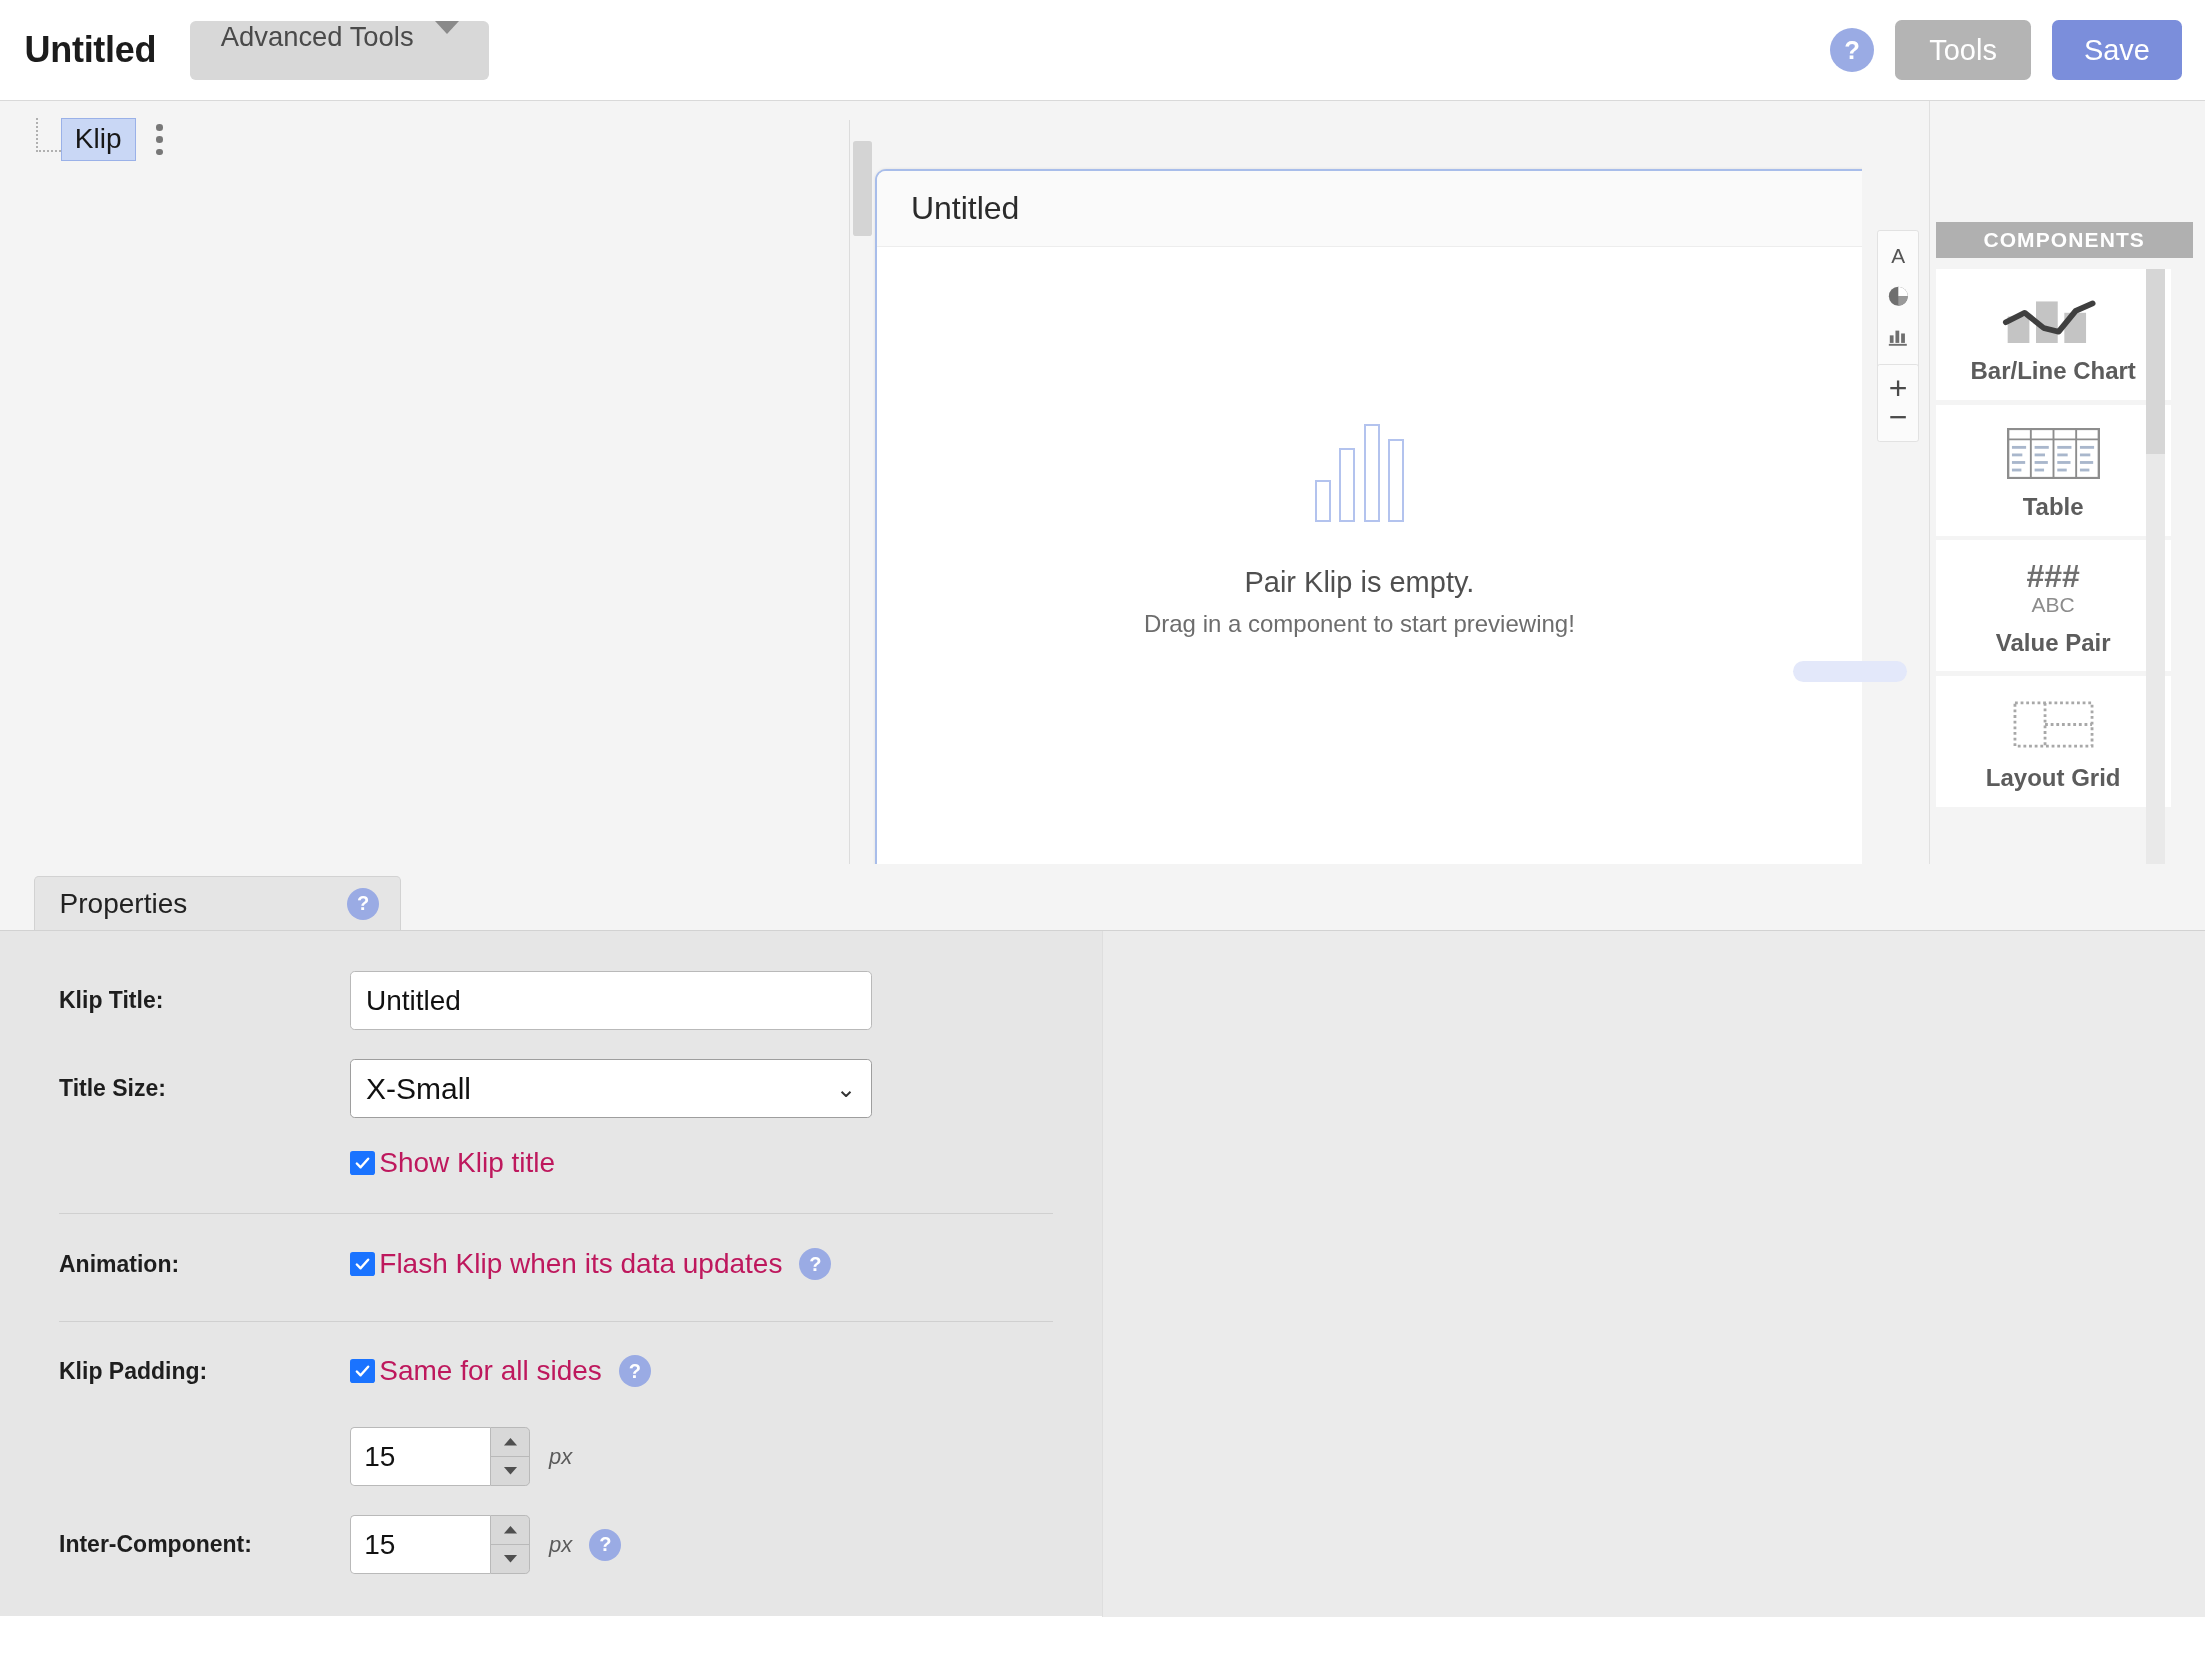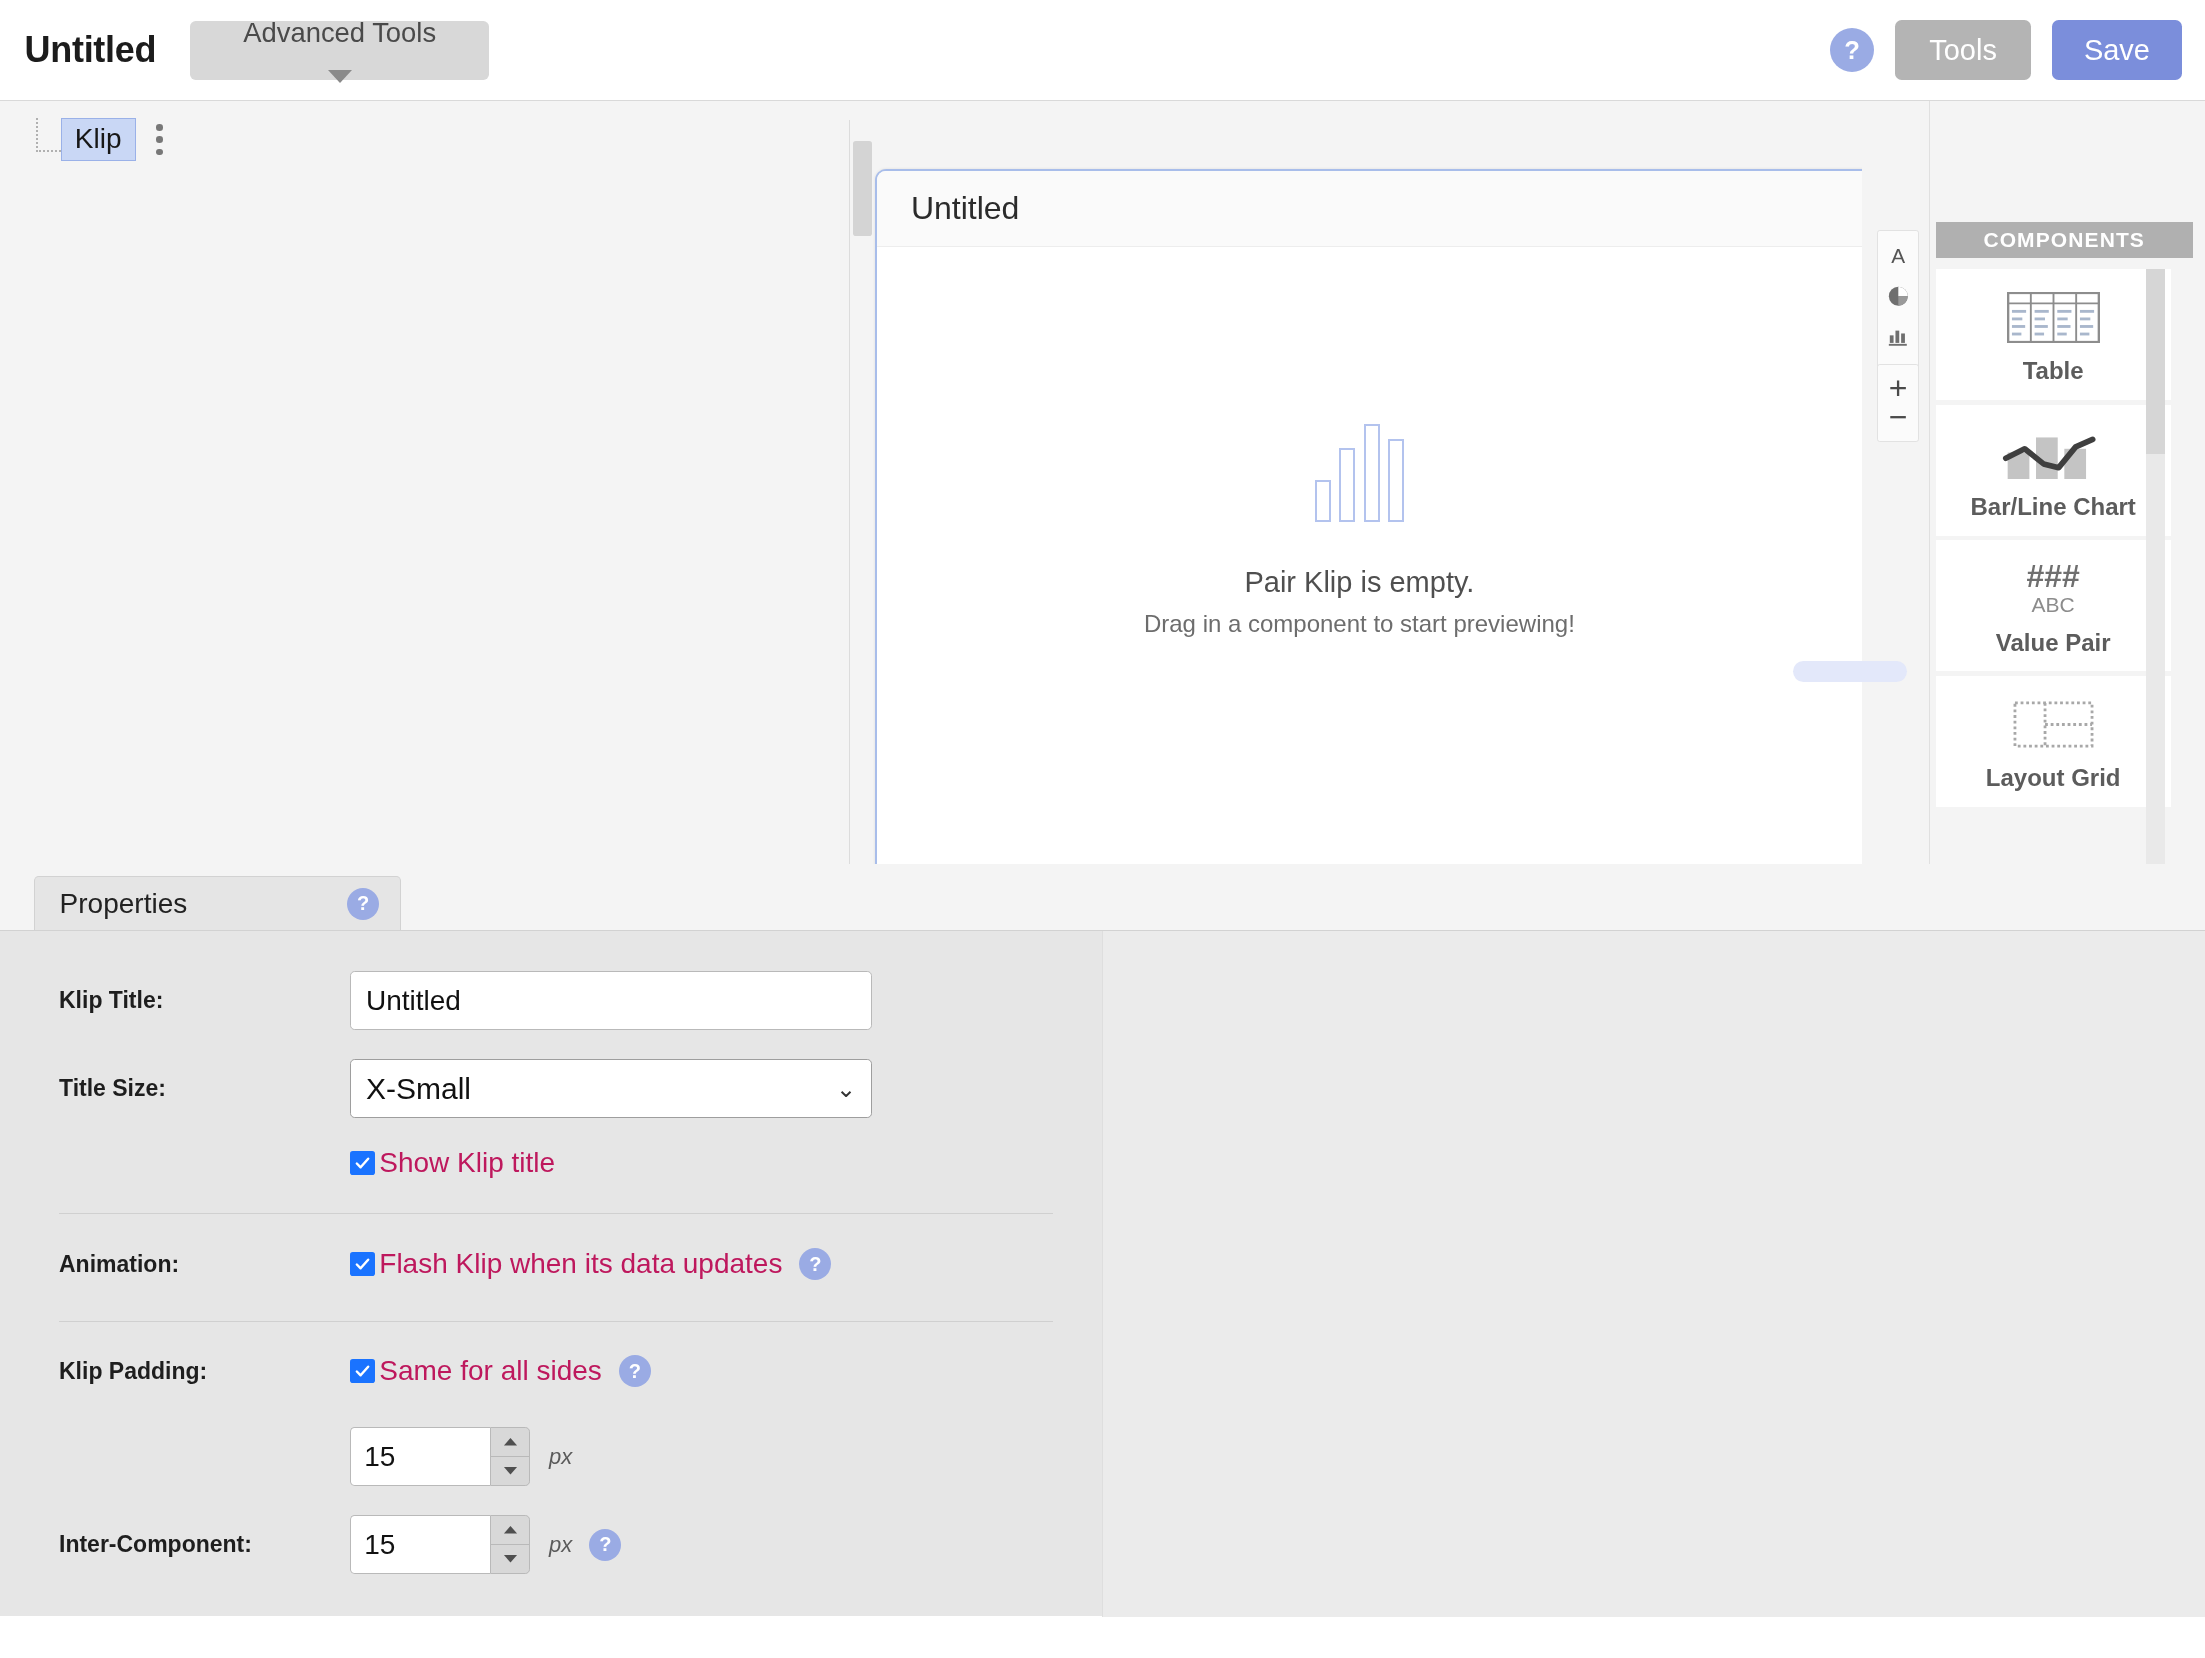--- a/index.html
+++ b/index.html
@@ -16,22 +16,22 @@
     background: #ffffff; border-bottom: 0.9px solid #d9d9d9;
     display: flex; align-items: center;
   }
   .app-title {
     font-size: 36px; font-weight: bold; color: #1c1c1c;
     margin-left: 24.6px; letter-spacing: -0.3px;
   }
   .adv-tools {
     margin-left: 34px; height: 59px; min-width: 299px;
     background: #d8d8d8; border: none; border-radius: 5.7px;
-    display: flex; align-items: center; justify-content: center;
-    gap: 21px; padding: 0 26.5px; cursor: pointer; flex-direction: column;
+    display: flex; justify-content: center;
+    gap: 21px; padding: 0 26.5px; cursor: pointer;
   }
   .adv-tools .lbl { font-size: 27.4px; color: #4a4a4a; }
   .caret-down {
     width: 0; height: 0; border-left: 12.3px solid transparent;
     border-right: 12.3px solid transparent; border-top: 13.2px solid #8a8a8a;
   }
   .topbar-right {
     margin-left: auto; display: flex; align-items: center;
     gap: 21px; margin-right: 23px;
   }
@@ -346,20 +346,32 @@
   </div>
 
   <div class="zoomtool">
     <span class="zb">+</span>
     <span class="zb">−</span>
   </div>
 
   <div class="components">
     <div class="comp-header">COMPONENTS</div>
     <div class="comp-list">
+
+      <div class="comp-card">
+        <div class="comp-icon">
+          <svg width="102" height="55" viewBox="0 0 108 58">
+            <rect x="6" y="28" width="23" height="28" fill="#c4c4c4"></rect>
+            <rect x="36" y="12" width="23" height="44" fill="#c4c4c4"></rect>
+            <rect x="66" y="24" width="23" height="32" fill="#c4c4c4"></rect>
+            <polyline points="4,34 24,24 44,40 60,44 78,22 96,14" fill="none" stroke="#3f3f3f" stroke-width="6" stroke-linejoin="round" stroke-linecap="round"></polyline>
+          </svg>
+        </div>
+        <div class="comp-label">Bar/Line Chart</div>
+      </div>
 
       <div class="comp-card">
         <div class="comp-icon">
           <svg width="93" height="51" viewBox="0 0 98 54">
             <rect x="1" y="1" width="96" height="52" fill="#ffffff" stroke="#8d8d8d" stroke-width="2.5"></rect>
             <line x1="1" y1="12" x2="97" y2="12" stroke="#8d8d8d" stroke-width="2"></line>
             <line x1="25" y1="1" x2="25" y2="53" stroke="#8d8d8d" stroke-width="2"></line>
             <line x1="49" y1="1" x2="49" y2="53" stroke="#8d8d8d" stroke-width="2"></line>
             <line x1="73" y1="1" x2="73" y2="53" stroke="#8d8d8d" stroke-width="2"></line>
             <g fill="#a9b7cc">
@@ -378,32 +390,20 @@
               <rect x="77" y="19" width="15" height="3"></rect>
                 <rect x="77" y="27" width="11" height="3"></rect>
                 <rect x="77" y="35" width="14" height="3"></rect>
                 <rect x="77" y="43" width="10" height="3"></rect>
             </g>
           </svg>
         </div>
         <div class="comp-label">Table</div>
       </div>
 
-      <div class="comp-card">
-        <div class="comp-icon">
-          <svg width="102" height="55" viewBox="0 0 108 58">
-            <rect x="6" y="28" width="23" height="28" fill="#c4c4c4"></rect>
-            <rect x="36" y="12" width="23" height="44" fill="#c4c4c4"></rect>
-            <rect x="66" y="24" width="23" height="32" fill="#c4c4c4"></rect>
-            <polyline points="4,34 24,24 44,40 60,44 78,22 96,14" fill="none" stroke="#3f3f3f" stroke-width="6" stroke-linejoin="round" stroke-linecap="round"></polyline>
-          </svg>
-        </div>
-        <div class="comp-label">Bar/Line Chart</div>
-      </div>
-
 
       <div class="comp-card">
         <div class="comp-icon" style="flex-direction:column;">
           <div style="font-size:32px;font-weight:bold;color:#6f6f6f;line-height:1;font-family:'Liberation Sans',sans-serif;">###</div>
           <div style="font-size:21px;color:#8c8c8c;line-height:1.2;font-family:'Liberation Sans',sans-serif;">ABC</div>
         </div>
         <div class="comp-label">Value Pair</div>
       </div>
 
       <div class="comp-card">

